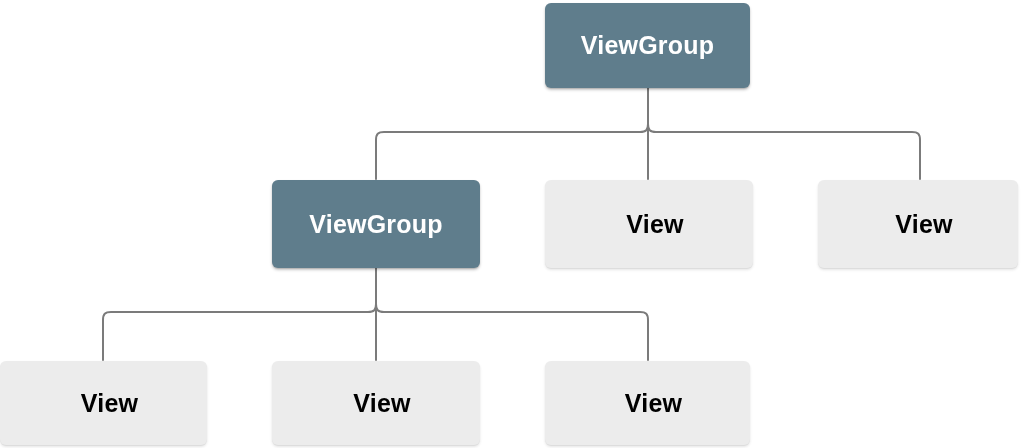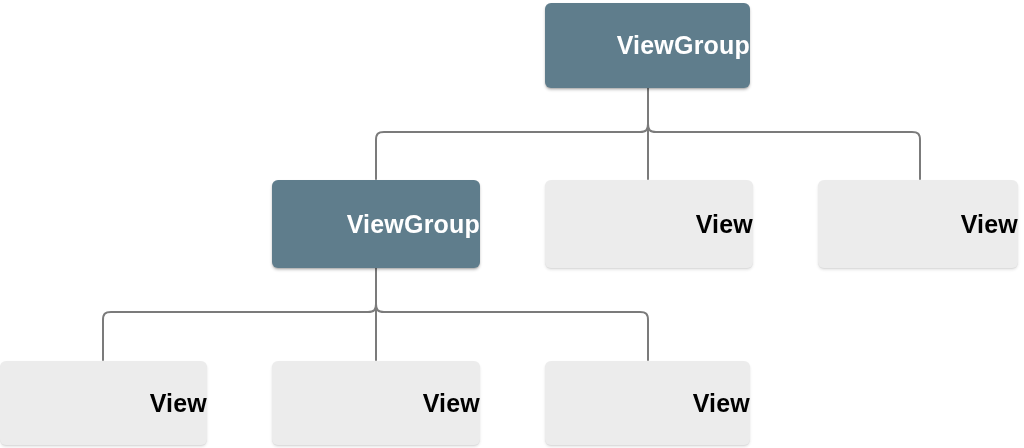--- a/index.html
+++ b/index.html
@@ -18,21 +18,21 @@
   .connectors {
     position: absolute;
     left: 0;
     top: 0;
     pointer-events: none;
   }
   .node {
     position: absolute;
     display: flex;
     align-items: center;
-    justify-content: flex-end;
+    justify-content: center;
     border-radius: 6px;
     font-size: 25px;
     font-weight: 700;
     letter-spacing: 0.2px;
     box-sizing: border-box;
   }
   .node.group {
     background: var(--viewgroup-fill, #5F7D8C);
     color: var(--viewgroup-text, #FFFFFF);
     box-shadow: 0 2px 3px rgba(0,0,0,0.22), 0 1px 1px rgba(0,0,0,0.12);

